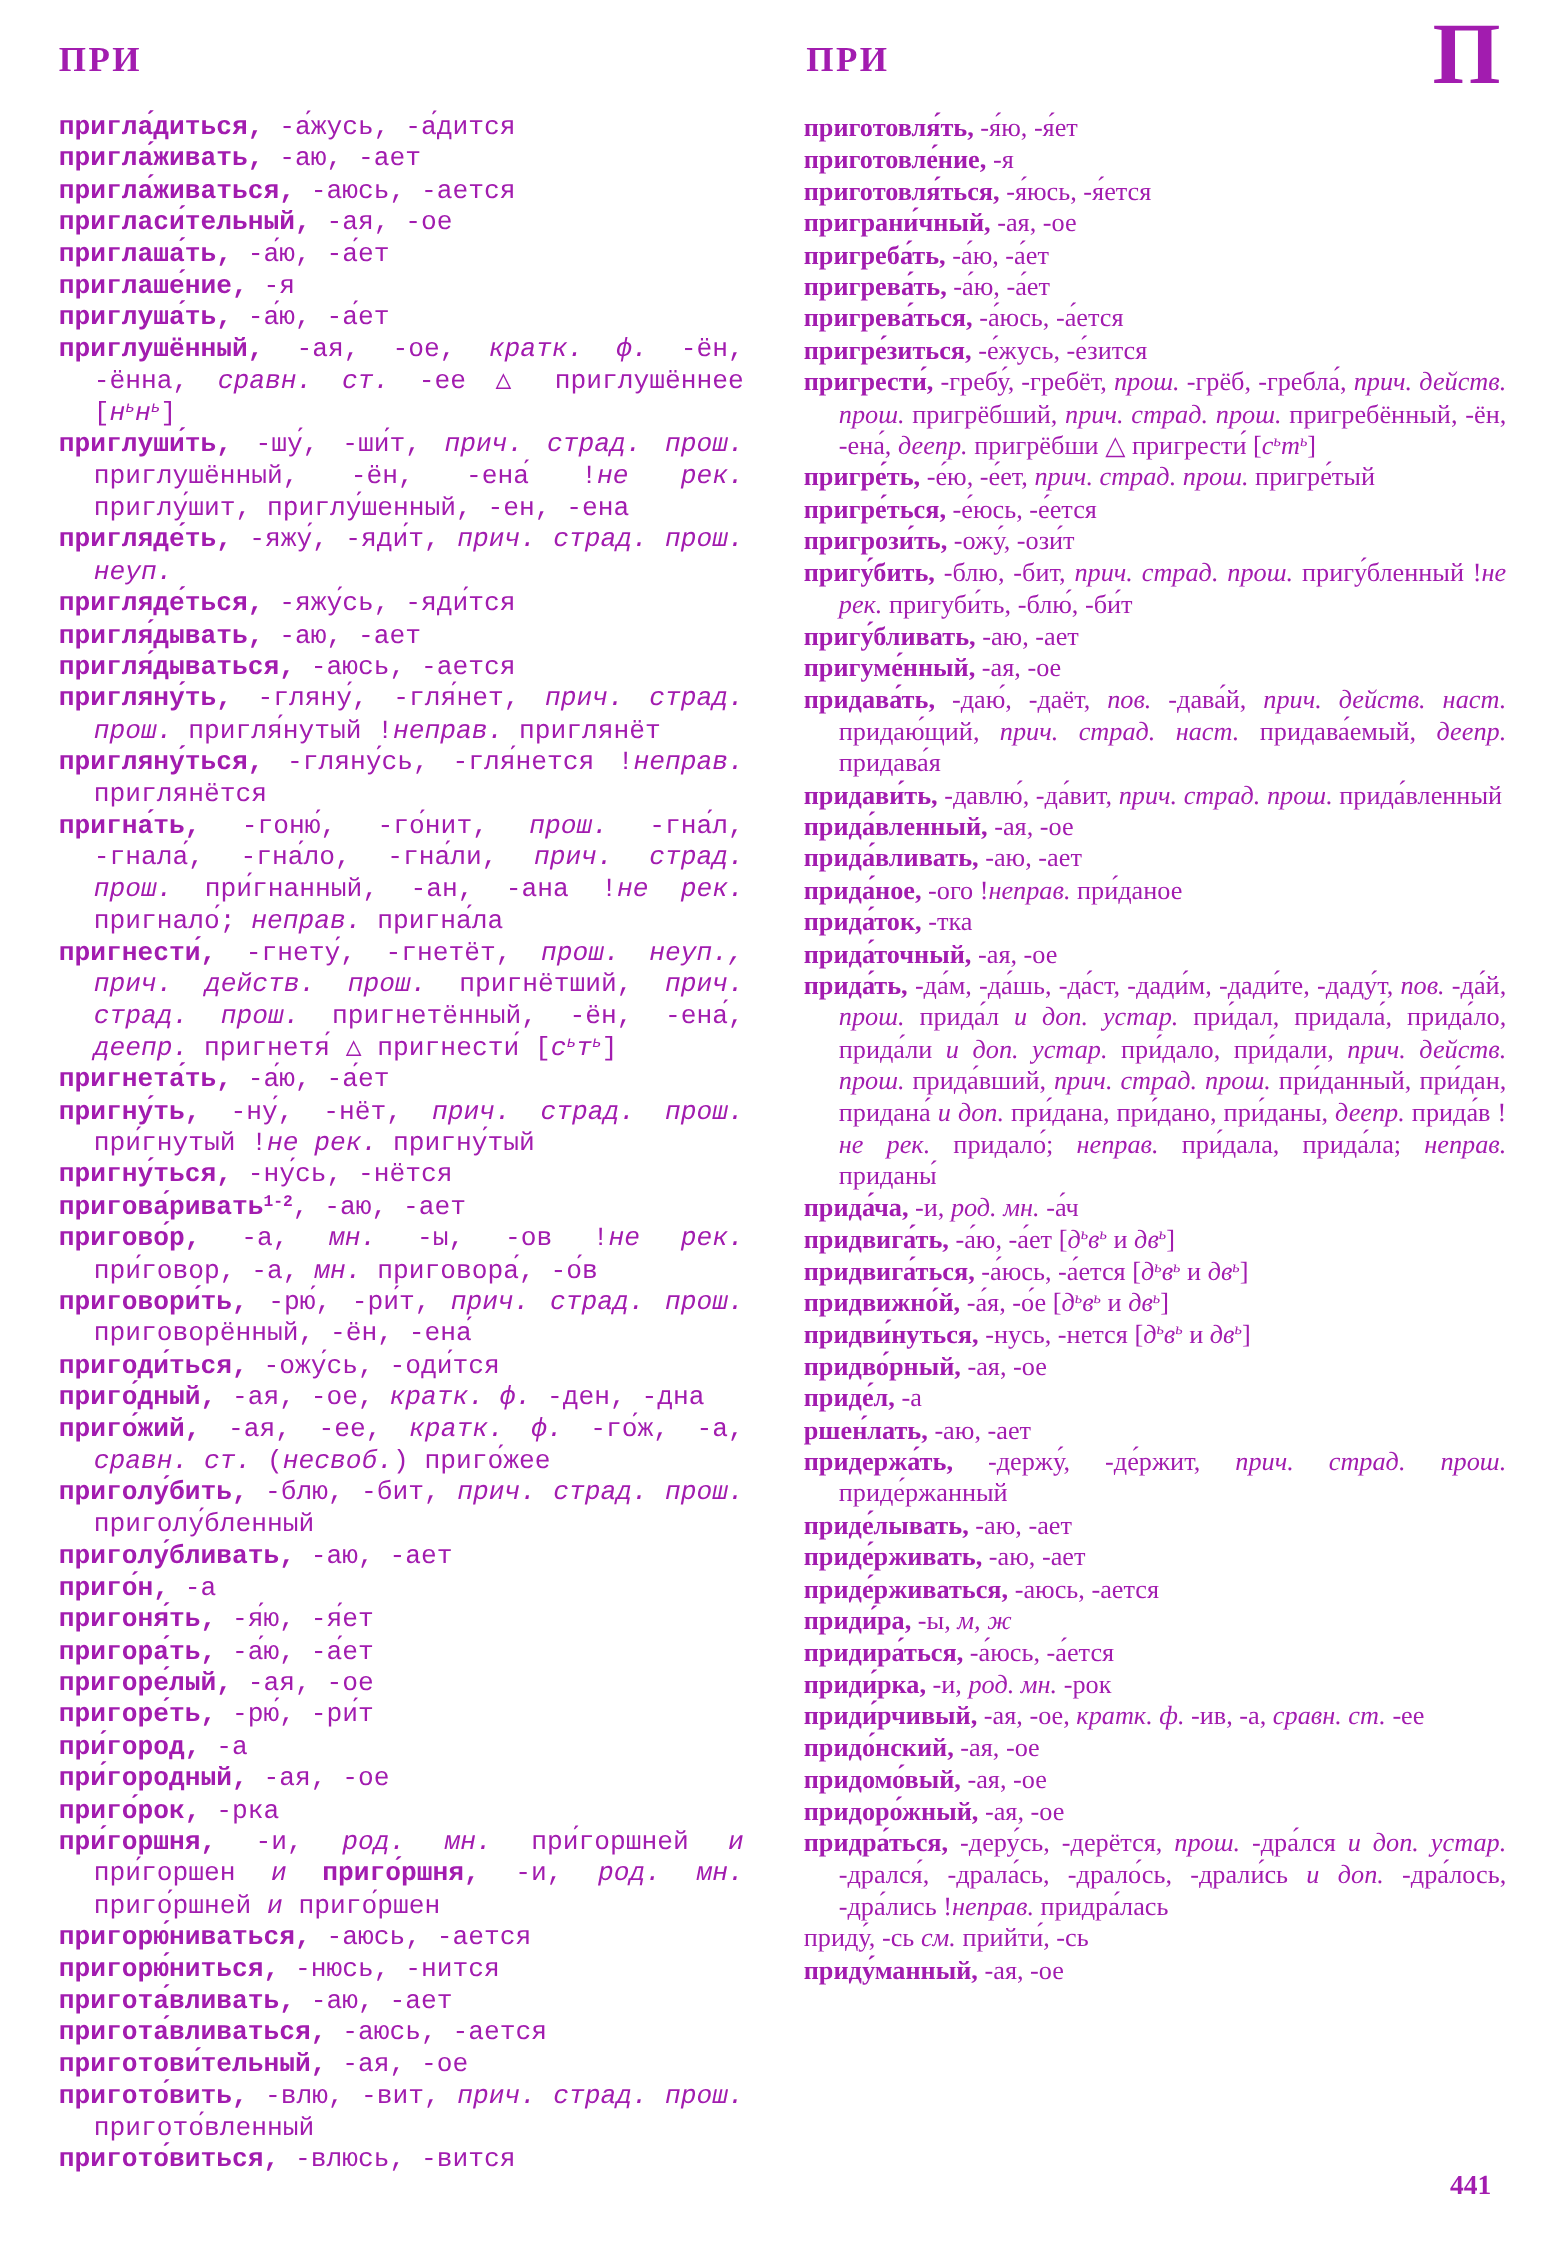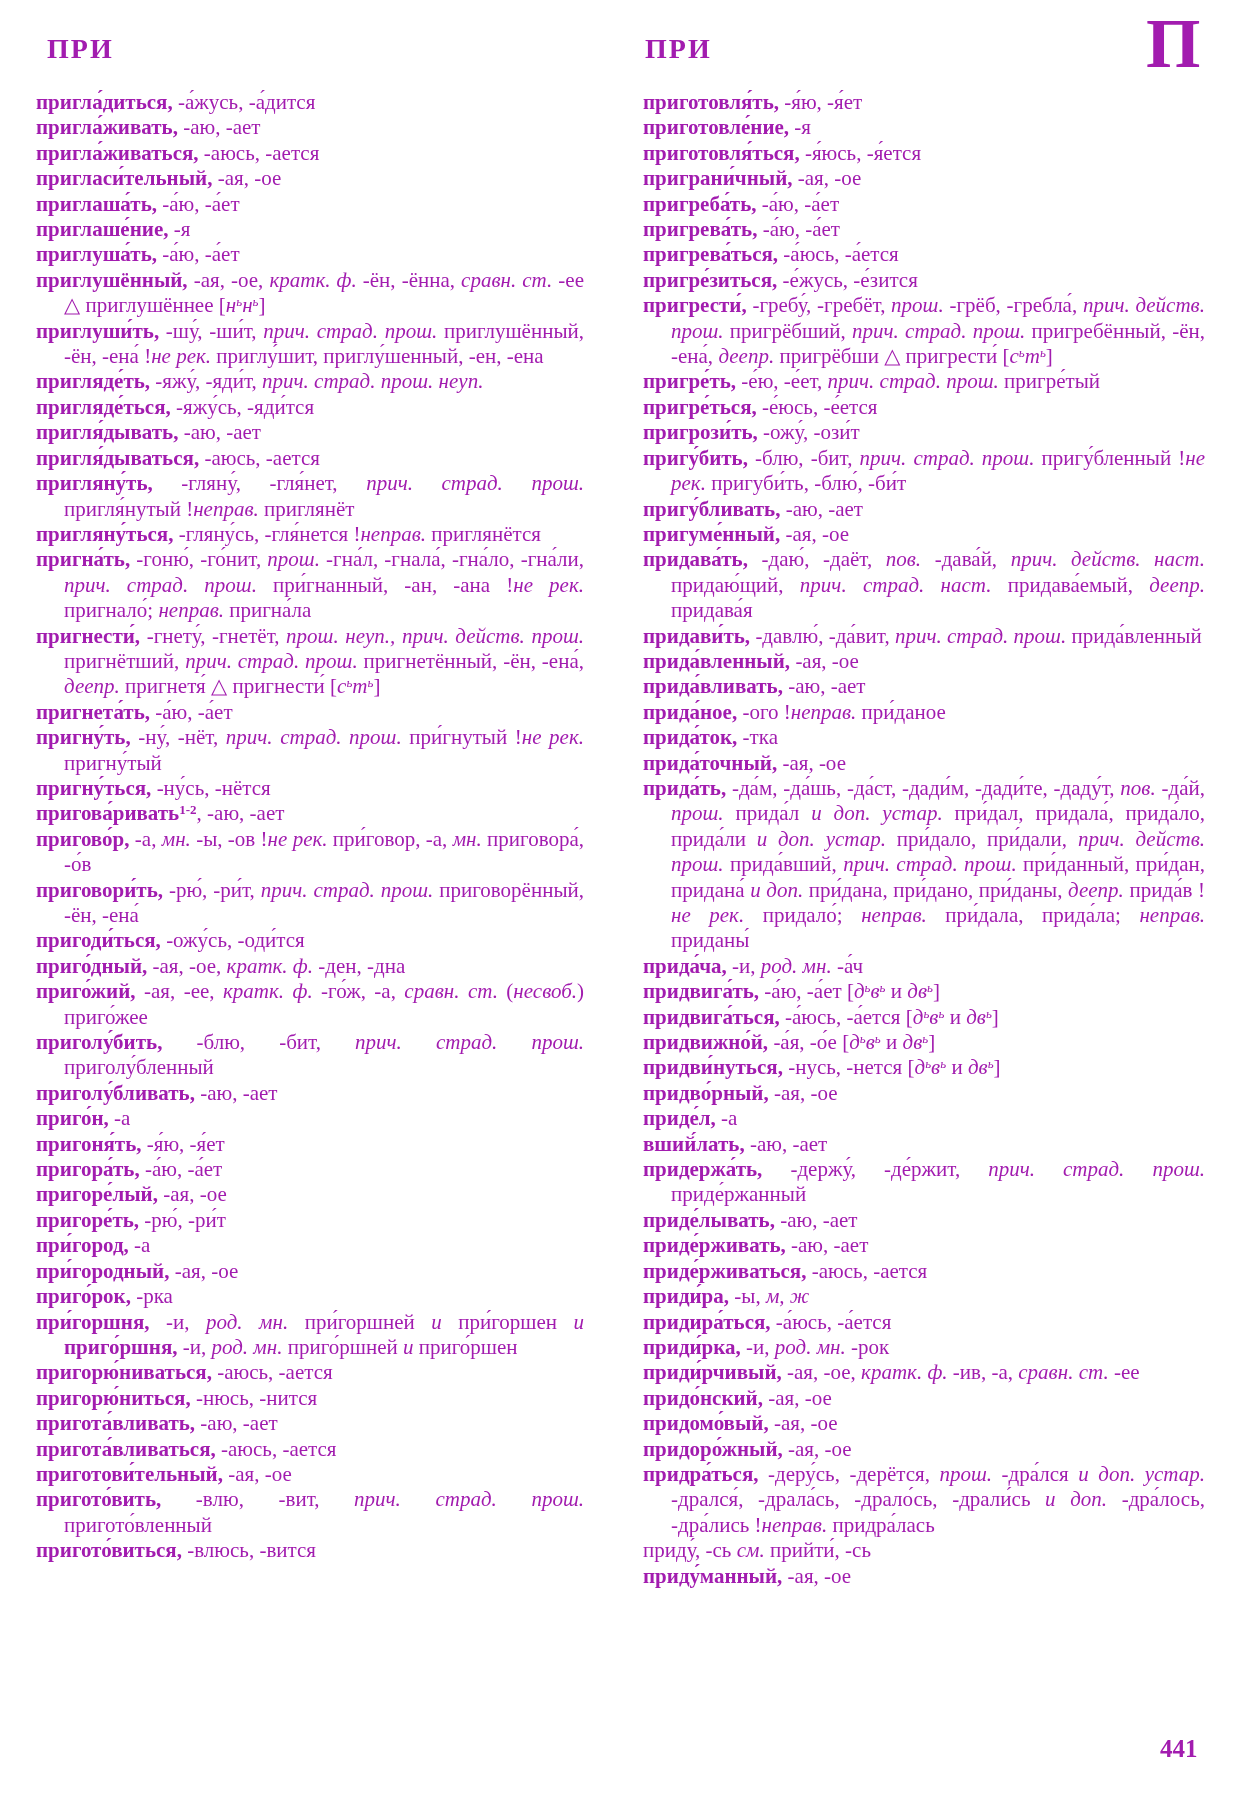--- a/index.html
+++ b/index.html
@@ -20,35 +20,35 @@
   .rh-right{left:645px;}
   .section-letter{
     position:absolute;top:4px;left:1146px;
     font-size:70px;font-weight:700;
     font-family:"Liberation Serif", serif;
   }
   .column{
     position:absolute;top:90px;
     font-size:21px;line-height:25.4px;
   }
-  .col-left{left:36px;width:548px;}
+  .col-left{left:47px;width:548px;font-family:Liberation Mono, monospace;}
   .col-right{left:643px;width:562px;}
   .entry{
     margin:0;
     padding-left:28px;text-indent:-28px;
     text-align:justify;
   }
   .sg-n{}
   .sg-b{font-weight:700;}
   .sg-i{font-style:italic;}
   .sg-isup{font-style:italic;font-size:0.62em;vertical-align:0.5em;line-height:0;}
   .sg-bsup{font-weight:700;font-size:0.62em;vertical-align:0.5em;line-height:0;}
   .page-number{
     position:absolute;left:1160px;top:1735px;
-    font-size:25px;font-weight:700;
+    font-size:22px;font-weight:700;
   }
 </style>
 </head>
 <body>
 
 <div class="page">
   <div class="running-head rh-left">ПРИ</div>
   <div class="running-head rh-right">ПРИ</div>
   <div class="section-letter">П</div>
   <div class="column col-left" id="col-left">
@@ -121,21 +121,21 @@
       <p class="entry"><span class="sg-b">прида́ток,</span><span class="sg-n"> -тка</span></p>
       <p class="entry"><span class="sg-b">прида́точный,</span><span class="sg-n"> -ая, -ое</span></p>
       <p class="entry"><span class="sg-b">прида́ть,</span><span class="sg-n"> -да́м, -да́шь, -да́ст, -дади́м, -дади́те, -даду́т, </span><span class="sg-i">пов.</span><span class="sg-n"> -да́й, </span><span class="sg-i">прош.</span><span class="sg-n"> прида́л </span><span class="sg-i">и доп. устар.</span><span class="sg-n"> при́дал, придала́, прида́ло, прида́ли </span><span class="sg-i">и доп. устар.</span><span class="sg-n"> при́дало, при́дали, </span><span class="sg-i">прич. действ. прош.</span><span class="sg-n"> прида́вший, </span><span class="sg-i">прич. страд. прош.</span><span class="sg-n"> при́данный, при́дан, придана́ </span><span class="sg-i">и доп.</span><span class="sg-n"> при́дана, при́дано, при́даны, </span><span class="sg-i">деепр.</span><span class="sg-n"> прида́в !</span><span class="sg-i">не рек.</span><span class="sg-n"> придало́; </span><span class="sg-i">неправ.</span><span class="sg-n"> при́дала, прида́ла; </span><span class="sg-i">неправ.</span><span class="sg-n"> приданы́</span></p>
       <p class="entry"><span class="sg-b">прида́ча,</span><span class="sg-n"> -и, </span><span class="sg-i">род. мн.</span><span class="sg-n"> -а́ч</span></p>
       <p class="entry"><span class="sg-b">придвига́ть,</span><span class="sg-n"> -а́ю, -а́ет [</span><span class="sg-i">д</span><span class="sg-isup">ь</span><span class="sg-i">в</span><span class="sg-isup">ь</span><span class="sg-n"> и </span><span class="sg-i">дв</span><span class="sg-isup">ь</span><span class="sg-n">]</span></p>
       <p class="entry"><span class="sg-b">придвига́ться,</span><span class="sg-n"> -а́юсь, -а́ется [</span><span class="sg-i">д</span><span class="sg-isup">ь</span><span class="sg-i">в</span><span class="sg-isup">ь</span><span class="sg-n"> и </span><span class="sg-i">дв</span><span class="sg-isup">ь</span><span class="sg-n">]</span></p>
       <p class="entry"><span class="sg-b">придвижно́й,</span><span class="sg-n"> -а́я, -о́е [</span><span class="sg-i">д</span><span class="sg-isup">ь</span><span class="sg-i">в</span><span class="sg-isup">ь</span><span class="sg-n"> и </span><span class="sg-i">дв</span><span class="sg-isup">ь</span><span class="sg-n">]</span></p>
       <p class="entry"><span class="sg-b">придви́нуться,</span><span class="sg-n"> -нусь, -нется [</span><span class="sg-i">д</span><span class="sg-isup">ь</span><span class="sg-i">в</span><span class="sg-isup">ь</span><span class="sg-n"> и </span><span class="sg-i">дв</span><span class="sg-isup">ь</span><span class="sg-n">]</span></p>
       <p class="entry"><span class="sg-b">придво́рный,</span><span class="sg-n"> -ая, -ое</span></p>
       <p class="entry"><span class="sg-b">приде́л,</span><span class="sg-n"> -а</span></p>
-      <p class="entry"><span class="sg-b">вший́лать,</span><span class="sg-n"> -аю, -ает</span></p>
+      <p class="entry"><span class="sg-b">ршен́лать,</span><span class="sg-n"> -аю, -ает</span></p>
       <p class="entry"><span class="sg-b">придержа́ть,</span><span class="sg-n"> -держу́, -де́ржит, </span><span class="sg-i">прич. страд. прош.</span><span class="sg-n"> приде́ржанный</span></p>
       <p class="entry"><span class="sg-b">приде́лывать,</span><span class="sg-n"> -аю, -ает</span></p>
       <p class="entry"><span class="sg-b">приде́рживать,</span><span class="sg-n"> -аю, -ает</span></p>
       <p class="entry"><span class="sg-b">приде́рживаться,</span><span class="sg-n"> -аюсь, -ается</span></p>
       <p class="entry"><span class="sg-b">приди́ра,</span><span class="sg-n"> -ы, </span><span class="sg-i">м, ж</span></p>
       <p class="entry"><span class="sg-b">придира́ться,</span><span class="sg-n"> -а́юсь, -а́ется</span></p>
       <p class="entry"><span class="sg-b">приди́рка,</span><span class="sg-n"> -и, </span><span class="sg-i">род. мн.</span><span class="sg-n"> -рок</span></p>
       <p class="entry"><span class="sg-b">приди́рчивый,</span><span class="sg-n"> -ая, -ое, </span><span class="sg-i">кратк. ф.</span><span class="sg-n"> -ив, -а, </span><span class="sg-i">сравн. ст.</span><span class="sg-n"> -ее</span></p>
       <p class="entry"><span class="sg-b">придо́нский,</span><span class="sg-n"> -ая, -ое</span></p>
       <p class="entry"><span class="sg-b">придомо́вый,</span><span class="sg-n"> -ая, -ое</span></p>

